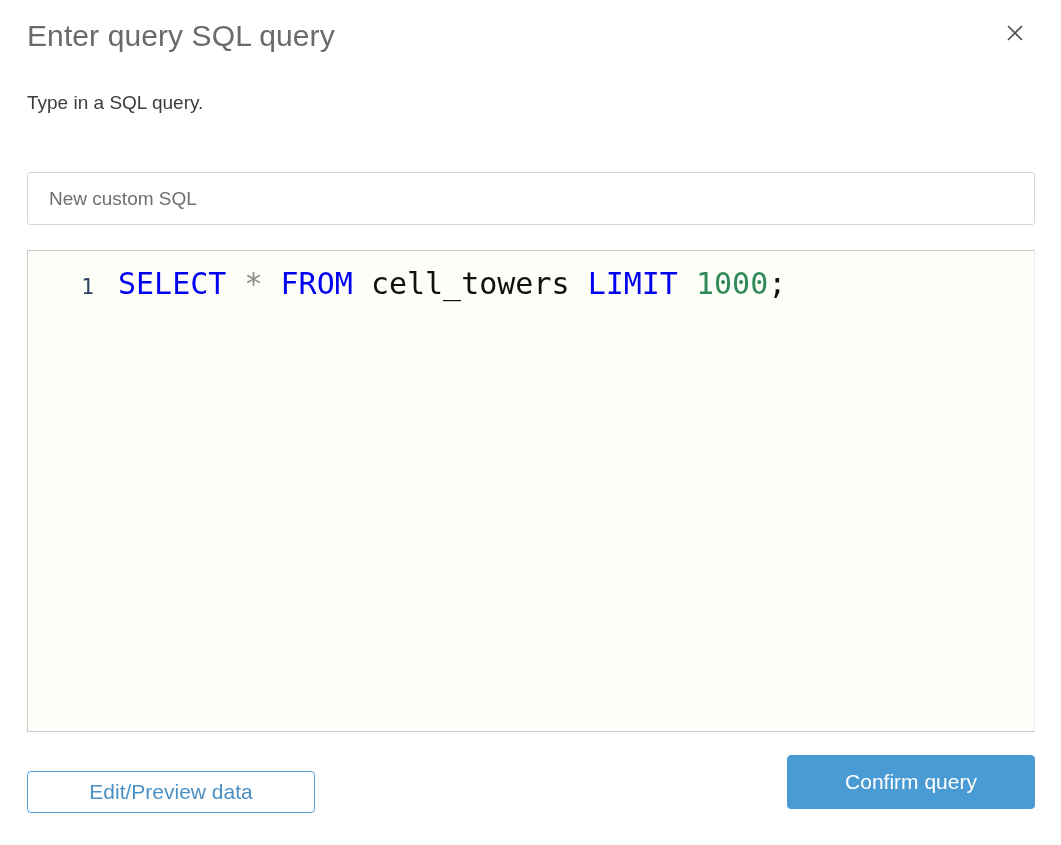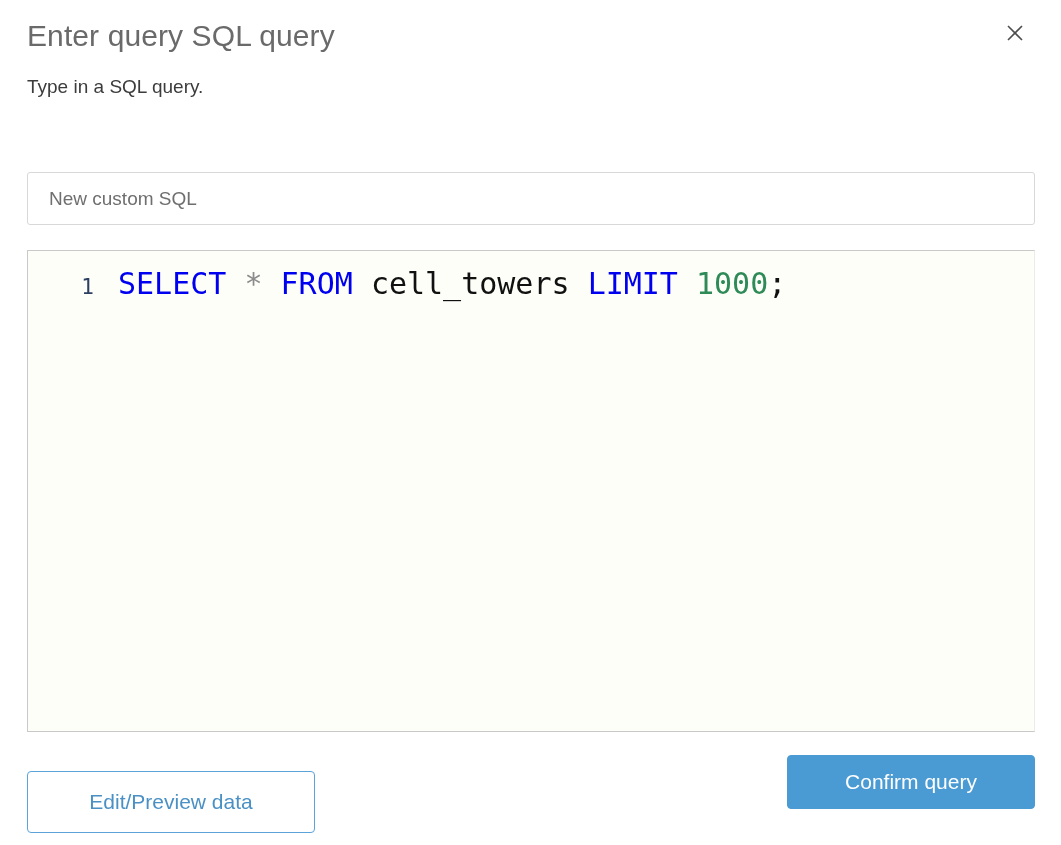--- a/index.html
+++ b/index.html
@@ -46,21 +46,21 @@
     display: flex;
     align-items: center;
     justify-content: center;
     cursor: pointer;
   }
   .close-icon svg { display: block; }
 
   .dialog-subtitle {
     position: absolute;
     left: 27px;
-    top: 73px;
+    top: 89px;
     font-size: 19px;
     font-weight: 400;
     color: #3c3c3c;
     line-height: 28px;
     white-space: nowrap;
   }
 
   
   .name-input {
     position: absolute;
@@ -128,21 +128,21 @@
   .tok-id   { color: #111111; }
   .tok-num  { color: #2e8b57; }
   .tok-punc { color: #111111; }
 
   
   .btn-secondary {
     position: absolute;
     left: 27px;
     top: 771px;
     width: 288px;
-    height: 62px;
+    height: 42px;
     box-sizing: border-box;
     background: #ffffff;
     border: 1px solid #5ba3d9;
     border-radius: 4px;
     color: #4a90c4;
     font-family: "Liberation Sans", sans-serif;
     font-size: 21px;
     cursor: pointer;
     display: flex;
     align-items: center;

